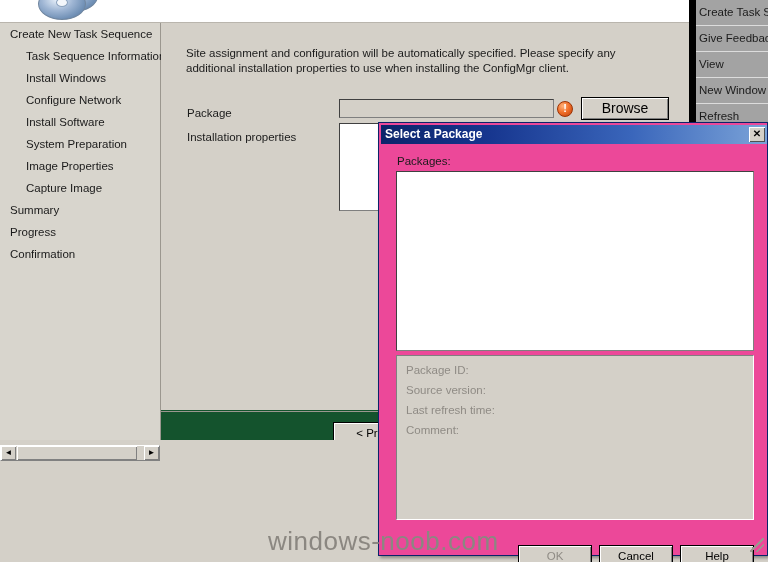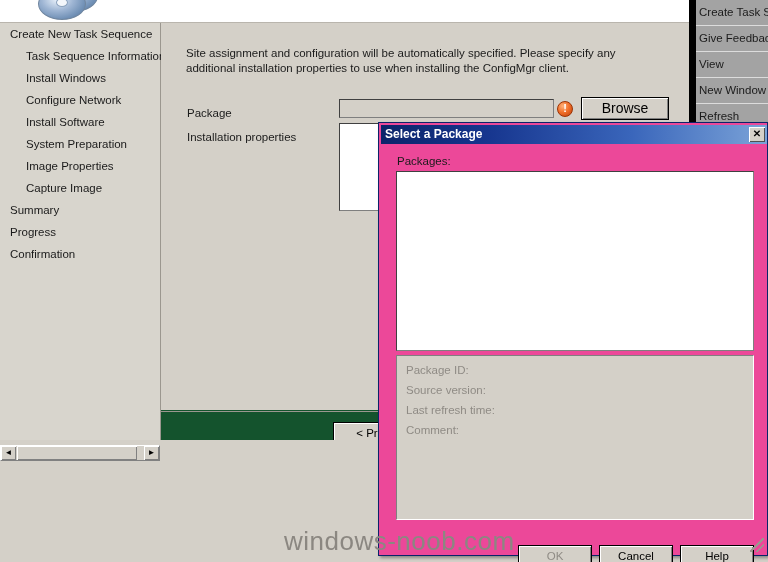--- a/index.html
+++ b/index.html
@@ -333,21 +333,20 @@
   }
 
   
   .watermark {
     position: absolute;
     left: 268px; top: 526px;
     font-size: 26px;
     color: #8b8781;
     letter-spacing: 0.5px;
     font-family: "Liberation Sans", sans-serif;
-    margin-left: 16px;
   }
 </style>
 </head>
 <body>
 
 <div id="root">
 
   <div class="wizard-window">
 
     <div class="wizard-banner">

